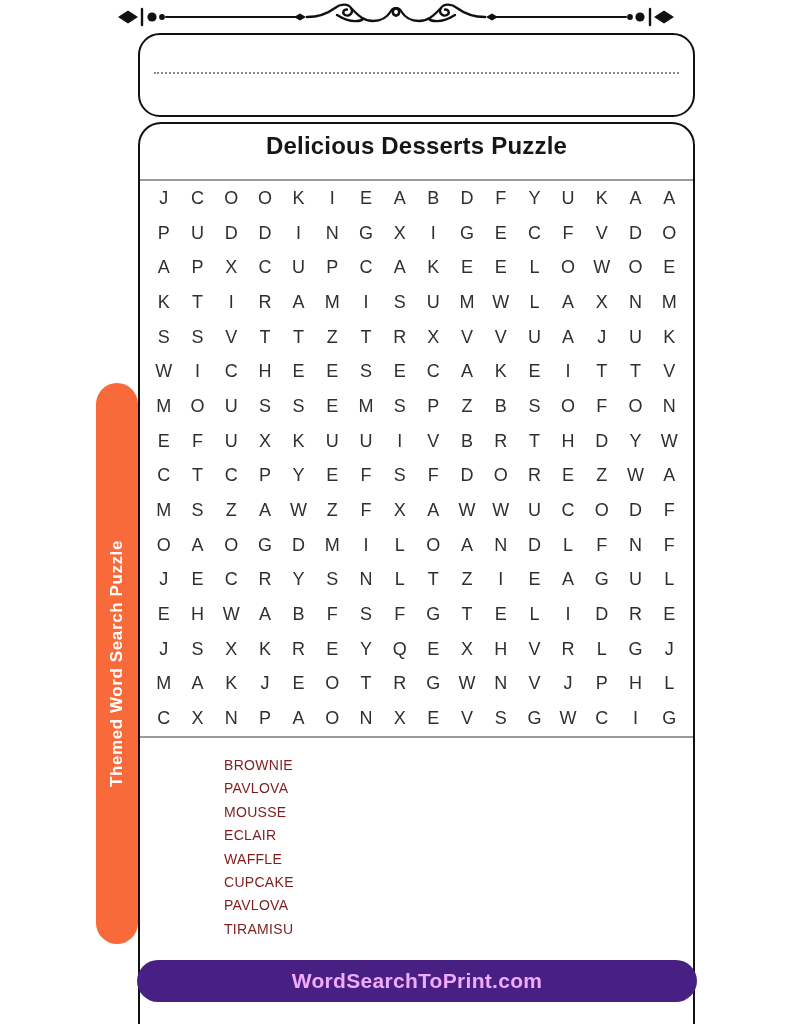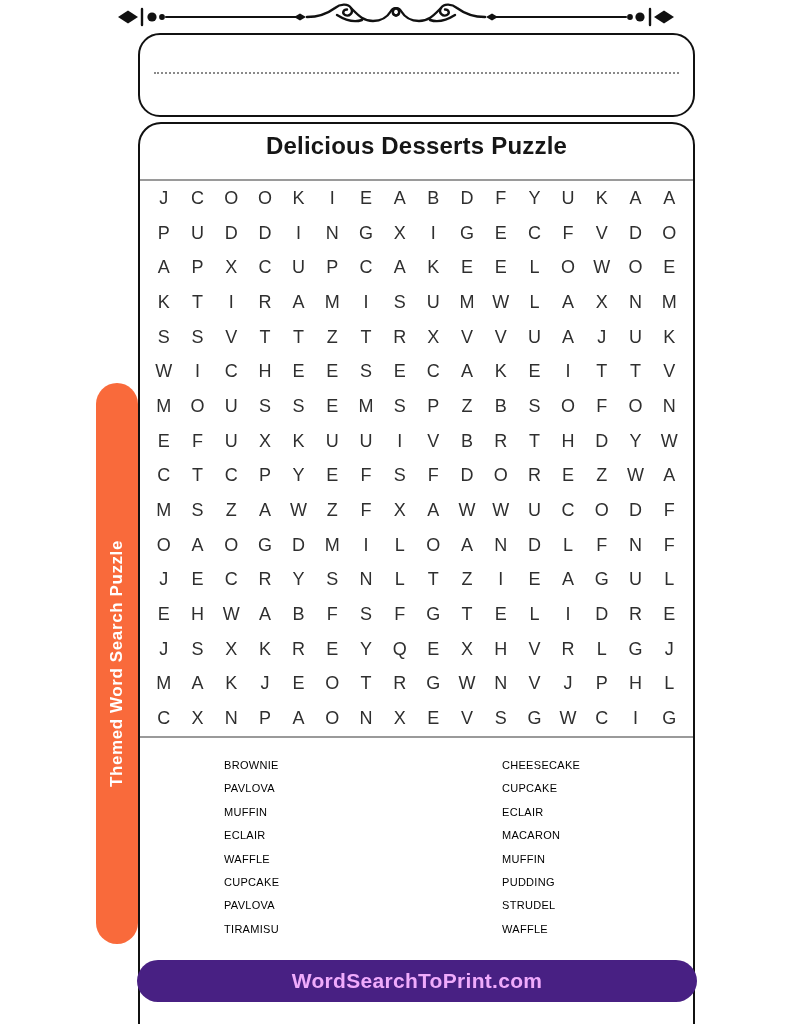--- a/index.html
+++ b/index.html
@@ -41,21 +41,21 @@
     display:grid;grid-template-columns:repeat(16,1fr);grid-template-rows:repeat(16,1fr);
   }
   .cell{
     display:flex;align-items:center;justify-content:center;
     font-size:18px;color:var(--letter);
   }
   .words{
     position:absolute;left:0;right:0;top:612px;bottom:0;padding-top:18px;
   }
   .words ul{list-style:none;position:absolute;top:18px;}
-  .words ul li{font-size:11px;line-height:23.4px;color:#000000;letter-spacing:0.3px;}
+  .words ul li{font-size:14px;line-height:23.4px;color:#7f1d1d;letter-spacing:0.3px;}
   .words .col-left{left:84px;}
   .words .col-right{left:362px;}
   .ribbon{
     position:absolute;left:96px;top:383px;width:42px;height:561px;
     background:var(--ribbon-color);border-radius:21px;z-index:1;
     display:flex;align-items:center;justify-content:center;
   }
   .ribbon span{
     writing-mode:vertical-rl;transform:rotate(180deg);
     color:#ffffff;font-weight:700;font-size:17px;letter-spacing:0.6px;
@@ -356,37 +356,27 @@
       <div class="cell">W</div>
       <div class="cell">C</div>
       <div class="cell">I</div>
       <div class="cell">G</div>
     </div>
   <div class="sep sep-bottom"></div>
   <div class="words">
     <ul class="col-left">
         <li>BROWNIE</li>
         <li>PAVLOVA</li>
-        <li>MUFFIN</li>
+        <li>MOUSSE</li>
         <li>ECLAIR</li>
         <li>WAFFLE</li>
         <li>CUPCAKE</li>
         <li>PAVLOVA</li>
         <li>TIRAMISU</li>
       </ul>
-    <ul class="col-right">
-        <li>CHEESECAKE</li>
-        <li>CUPCAKE</li>
-        <li>ECLAIR</li>
-        <li>MACARON</li>
-        <li>MUFFIN</li>
-        <li>PUDDING</li>
-        <li>STRUDEL</li>
-        <li>WAFFLE</li>
-      </ul>
   </div>
 </div>
 
 <div class="ribbon">
   <span>Themed Word Search Puzzle</span>
 </div>
 
 <div class="footer-banner">
   <span>WordSearchToPrint.com</span>
 </div>

